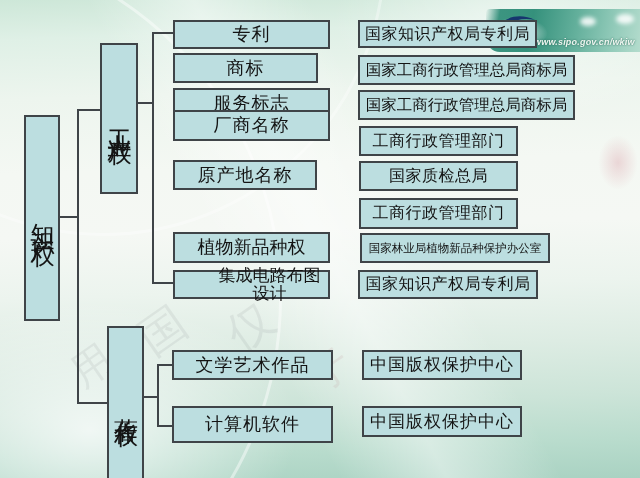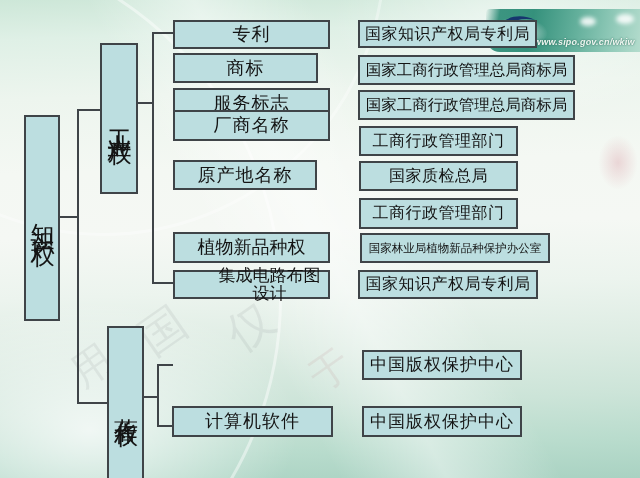--- a/index.html
+++ b/index.html
@@ -111,17 +111,18 @@
   <div class="box fs-sm" style="left:358px;top:55px;width:217px;height:30px;">国家工商行政管理总局商标局</div>
   <div class="box fs-sm" style="left:358px;top:90px;width:217px;height:30px;">国家工商行政管理总局商标局</div>
   <div class="box fs-md" style="left:359px;top:126px;width:159px;height:30px;">工商行政管理部门</div>
   <div class="box fs-md" style="left:359px;top:161px;width:159px;height:30px;">国家质检总局</div>
   <div class="box fs-md" style="left:359px;top:198px;width:159px;height:31px;">工商行政管理部门</div>
   <div class="box twoline" style="left:360px;top:233px;width:190px;height:30px;">
     <span>国家林业局植物新品种保护办公室</span>
   </div>
   <div class="box fs-md" style="left:358px;top:270px;width:180px;height:29px;">国家知识产权局专利局</div>
 
-  <div class="box fs-lg" style="left:172px;top:406px;width:161px;height:31px;">计算机软件</div>
+  <div class="box fs-lg" style="left:172px;top:350px;width:161px;height:30px;">文学艺术作品</div>
+  <div class="box fs-lg" style="left:172px;top:406px;width:161px;height:37px;">计算机软件</div>
   <div class="box fs-bt" style="left:362px;top:350px;width:160px;height:30px;">中国版权保护中心</div>
   <div class="box fs-bt" style="left:362px;top:406px;width:160px;height:31px;">中国版权保护中心</div>
 
 </div>
 
 </body></html>

